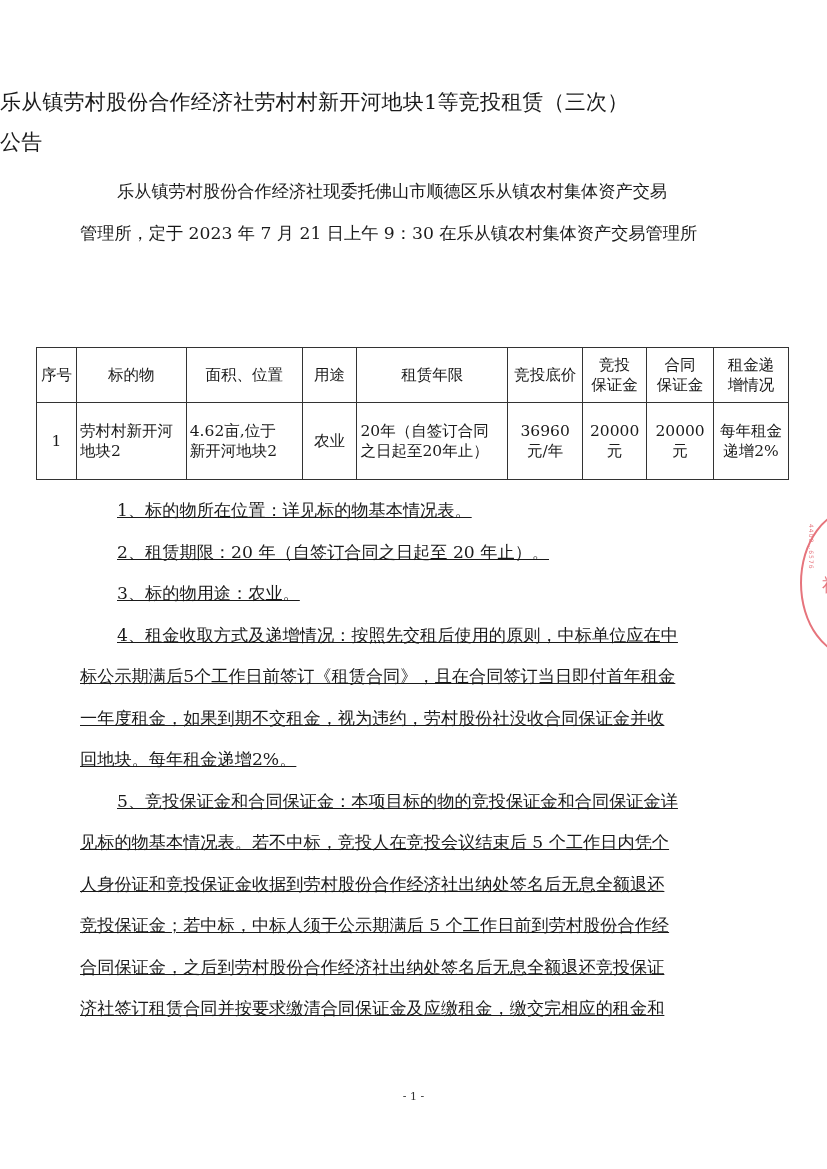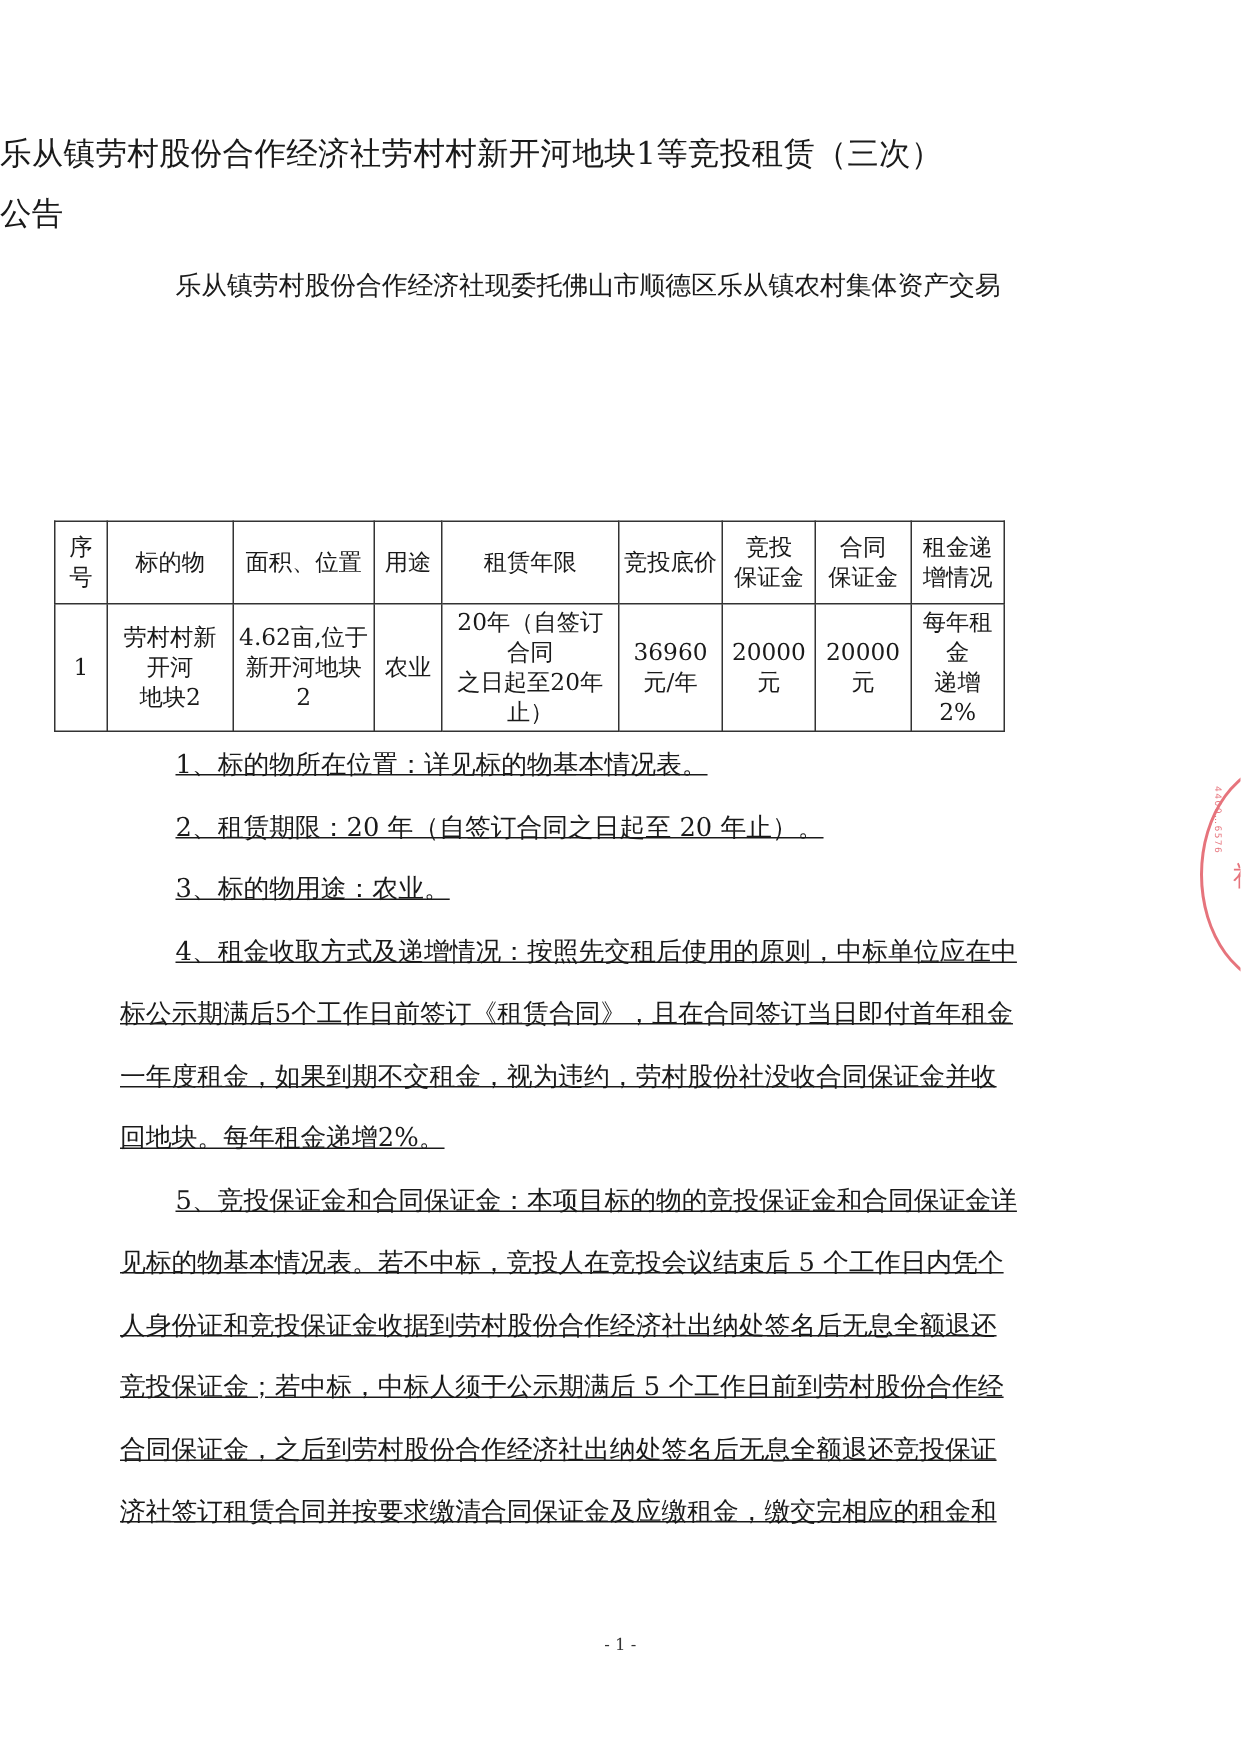--- a/index.html
+++ b/index.html
@@ -16,31 +16,31 @@
     .title.l2 { top: 128px; }
     .para {
       position: absolute; left: 80px; width: 670px;
       font-size: 17.2px; line-height: 41.5px;
       text-align: justify; text-align-last: left;
     }
     .para .line { display: block; white-space: nowrap; }
     .indent { padding-left: 37px; }
     table.lease {
       position: absolute; left: 36px; top: 347px;
-      width: 634px; border-collapse: collapse;
+      width: 753px; border-collapse: collapse;
       font-size: 15.5px; color: #1a1a1a;
     }
     table.lease th, table.lease td {
       border: 1.4px solid #333;
       text-align: center; vertical-align: middle;
       font-weight: normal; padding: 2px 3px; line-height: 20px;
     }
     table.lease thead tr { height: 55px; }
     table.lease tbody tr { height: 77px; }
-    table.lease td.left { text-align: center; }
+    table.lease td.left { text-align: left; }
     .pageno {
       position: absolute; top: 1090px; left: 0; width: 827px;
       text-align: center; font-size: 11px; color: #333;
     }
     .stamp {
       position: absolute; left: 800px; top: 508px;
       width: 110px; height: 150px; border-radius: 50%;
       border: 2px solid #e25c66; box-sizing: border-box;
       color: #e25c66; opacity: 0.85;
     }
@@ -57,20 +57,21 @@
 </head>
 <body>
 
 <div>
 
   <div class="title l1">乐从镇劳村股份合作经济社劳村村新开河地块1等竞投租赁（三次）</div>
   <div class="title l2">公告</div>
 
   <div class="para" style="top:171px;">
     <span class="line indent">乐从镇劳村股份合作经济社现委托佛山市顺德区乐从镇农村集体资产交易</span>
+    <span class="line">管理所，定于 2023 年 7 月 21 日上午 9：30 在乐从镇农村集体资产交易管理所</span>
   </div>
 
   <table class="lease">
     <colgroup>
       <col style="width:40px">
         <col style="width:110px">
         <col style="width:116px">
         <col style="width:55px">
       <col style="width:151px">
         <col style="width:75px">

